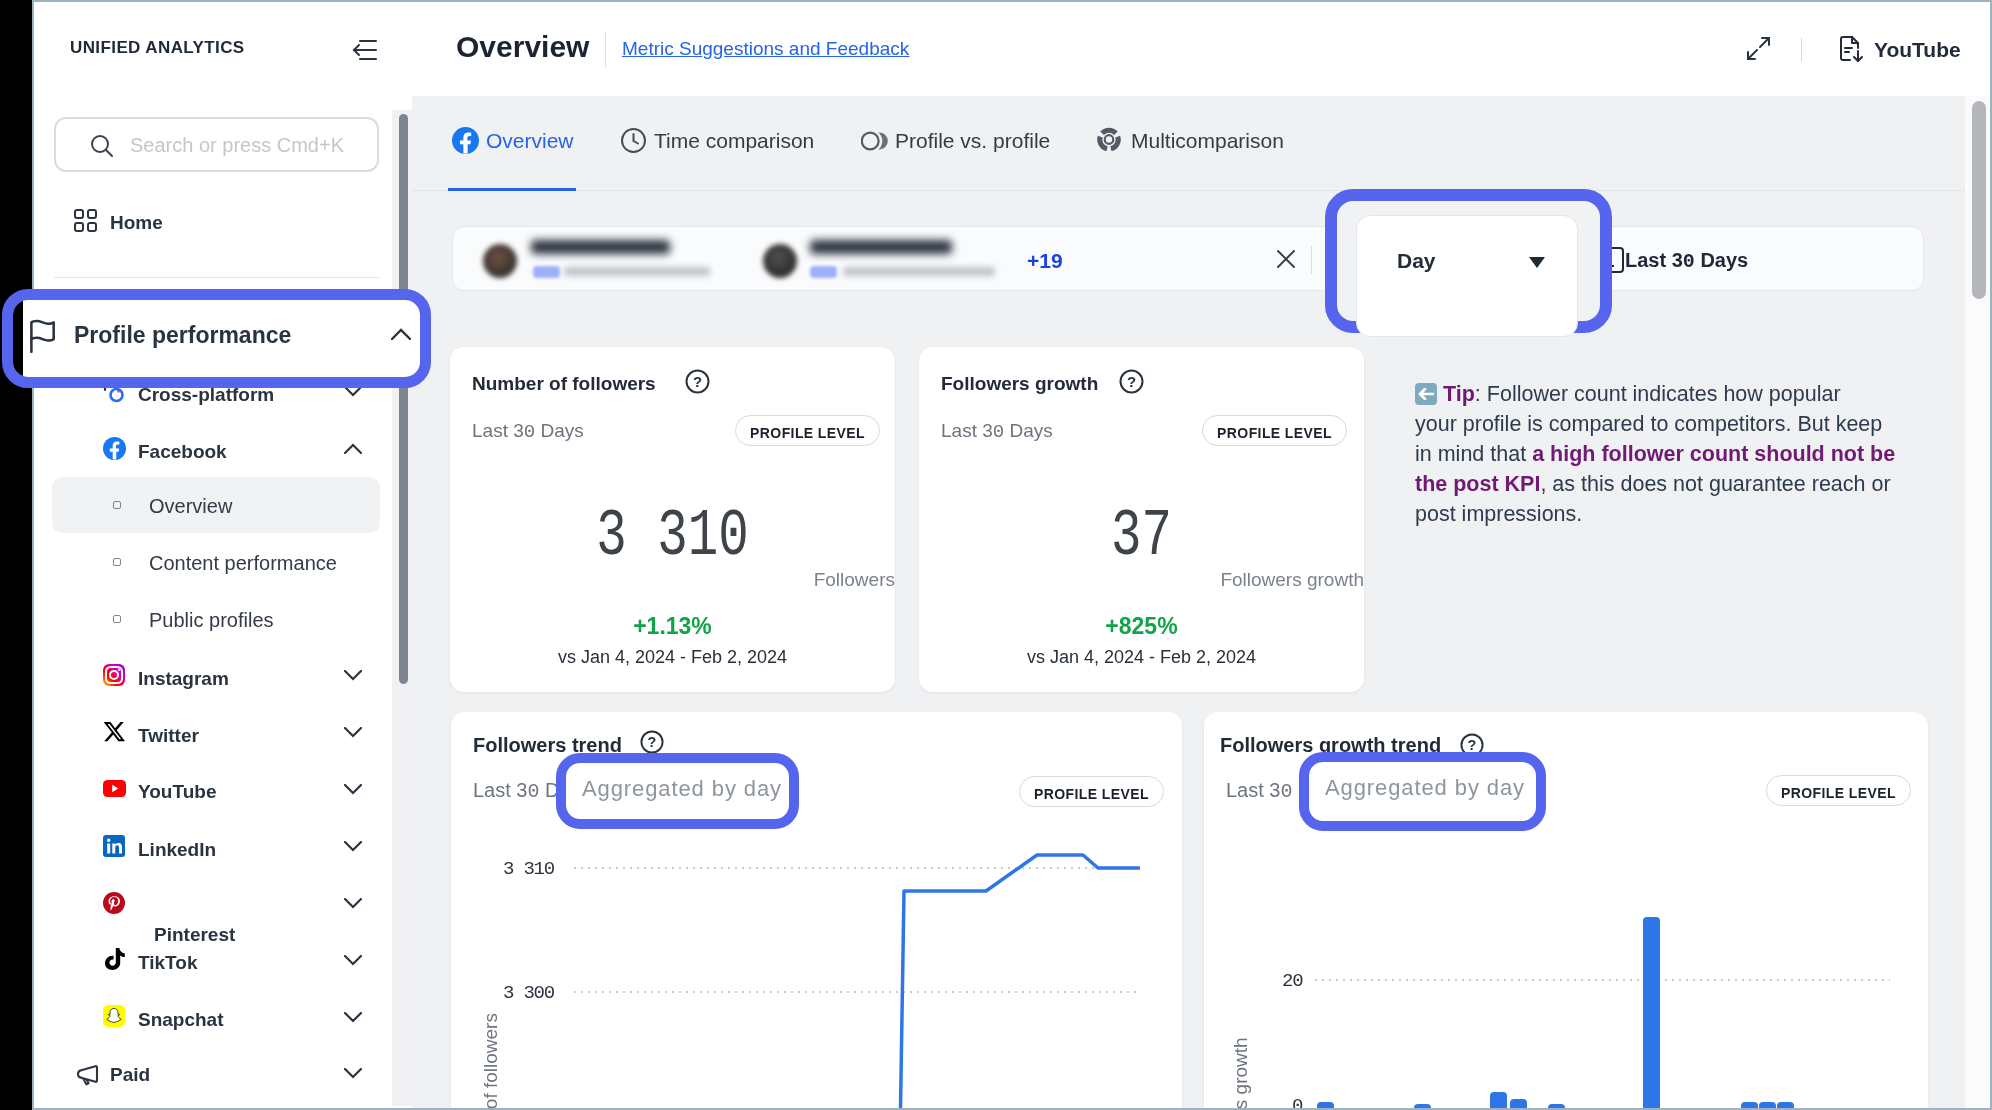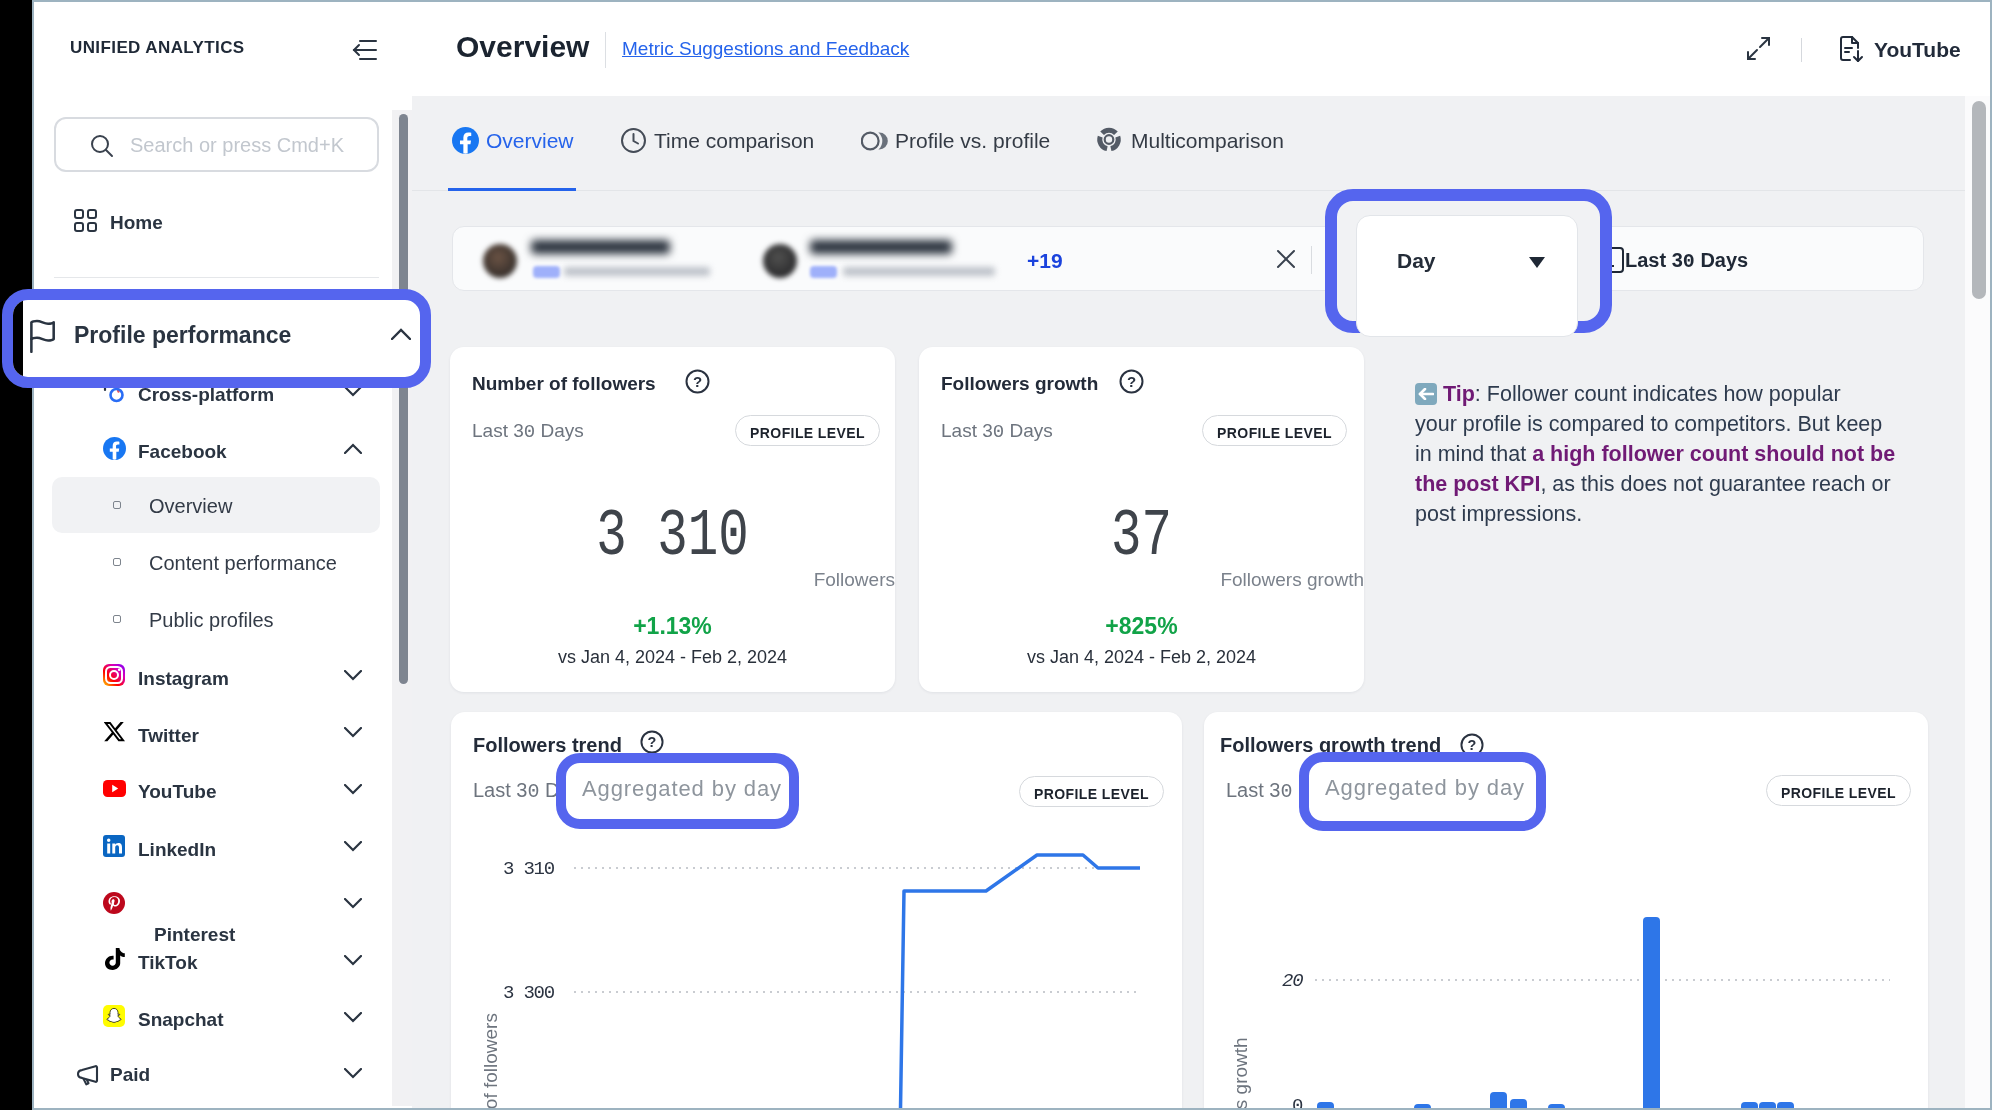--- a/index.html
+++ b/index.html
@@ -365,21 +365,21 @@
     </svg>
   </div>
   <div class="card" id="chart2">
     <div class="ch-title" style="left:16px;">Followers growth trend</div>
     <svg class="abs" style="left:256px; top:21px;" width="24" height="24" viewBox="0 0 25 25" fill="none">
       <circle cx="12.5" cy="12.5" r="11" stroke="#2a3240" stroke-width="2"></circle>
       <text x="12.5" y="18" text-anchor="middle" font-size="15" font-weight="bold" fill="#2a3240" font-family="Liberation Sans">?</text>
     </svg>
     <div class="ch-sub">Last 3<span class="mono">0</span> Days</div>
     <div class="pill" style="left:562px; top:63px;">PROFILE LEVEL</div>
-    <div class="ylab" style="left:78px; top:258px;font-style:italic;">20</div>
+    <div class="ylab" style="left:78px; top:258px;">20</div>
     <div class="ylab" style="left:88px; top:383px;">0</div>
     <div class="ytitle" style="left:26px; top:469px;">Followers growth</div>
     <svg class="abs" style="left:0; top:0;" width="724" height="420" viewBox="0 0 724 420" fill="none">
       <line x1="111" y1="268" x2="686" y2="268" stroke="#c9ccd1" stroke-width="2" stroke-dasharray="2 5"></line>
       <g fill="#2e76e8">
         <rect x="113" y="390" width="17" height="40" rx="4"></rect>
         <rect x="210" y="392" width="17" height="40" rx="4"></rect>
         <rect x="286" y="380" width="17" height="50" rx="4"></rect>
         <rect x="306" y="387" width="17" height="43" rx="4"></rect>
         <rect x="344" y="392" width="17" height="40" rx="4"></rect>

